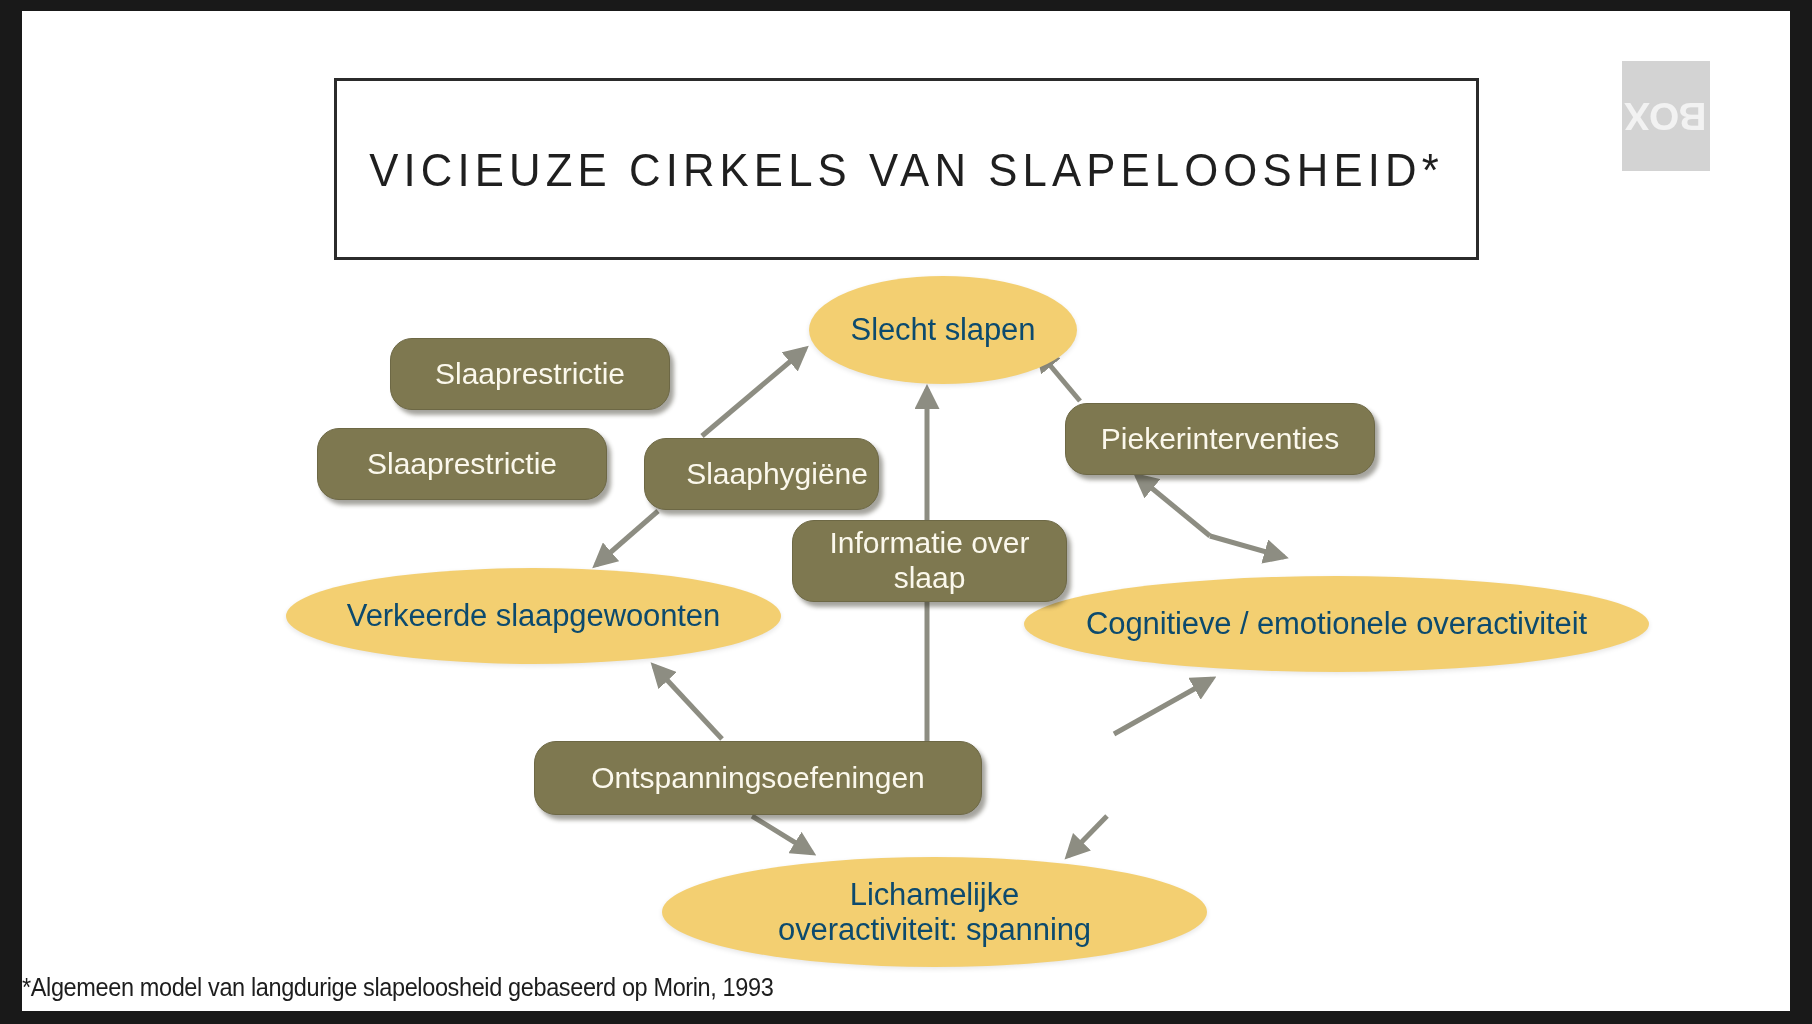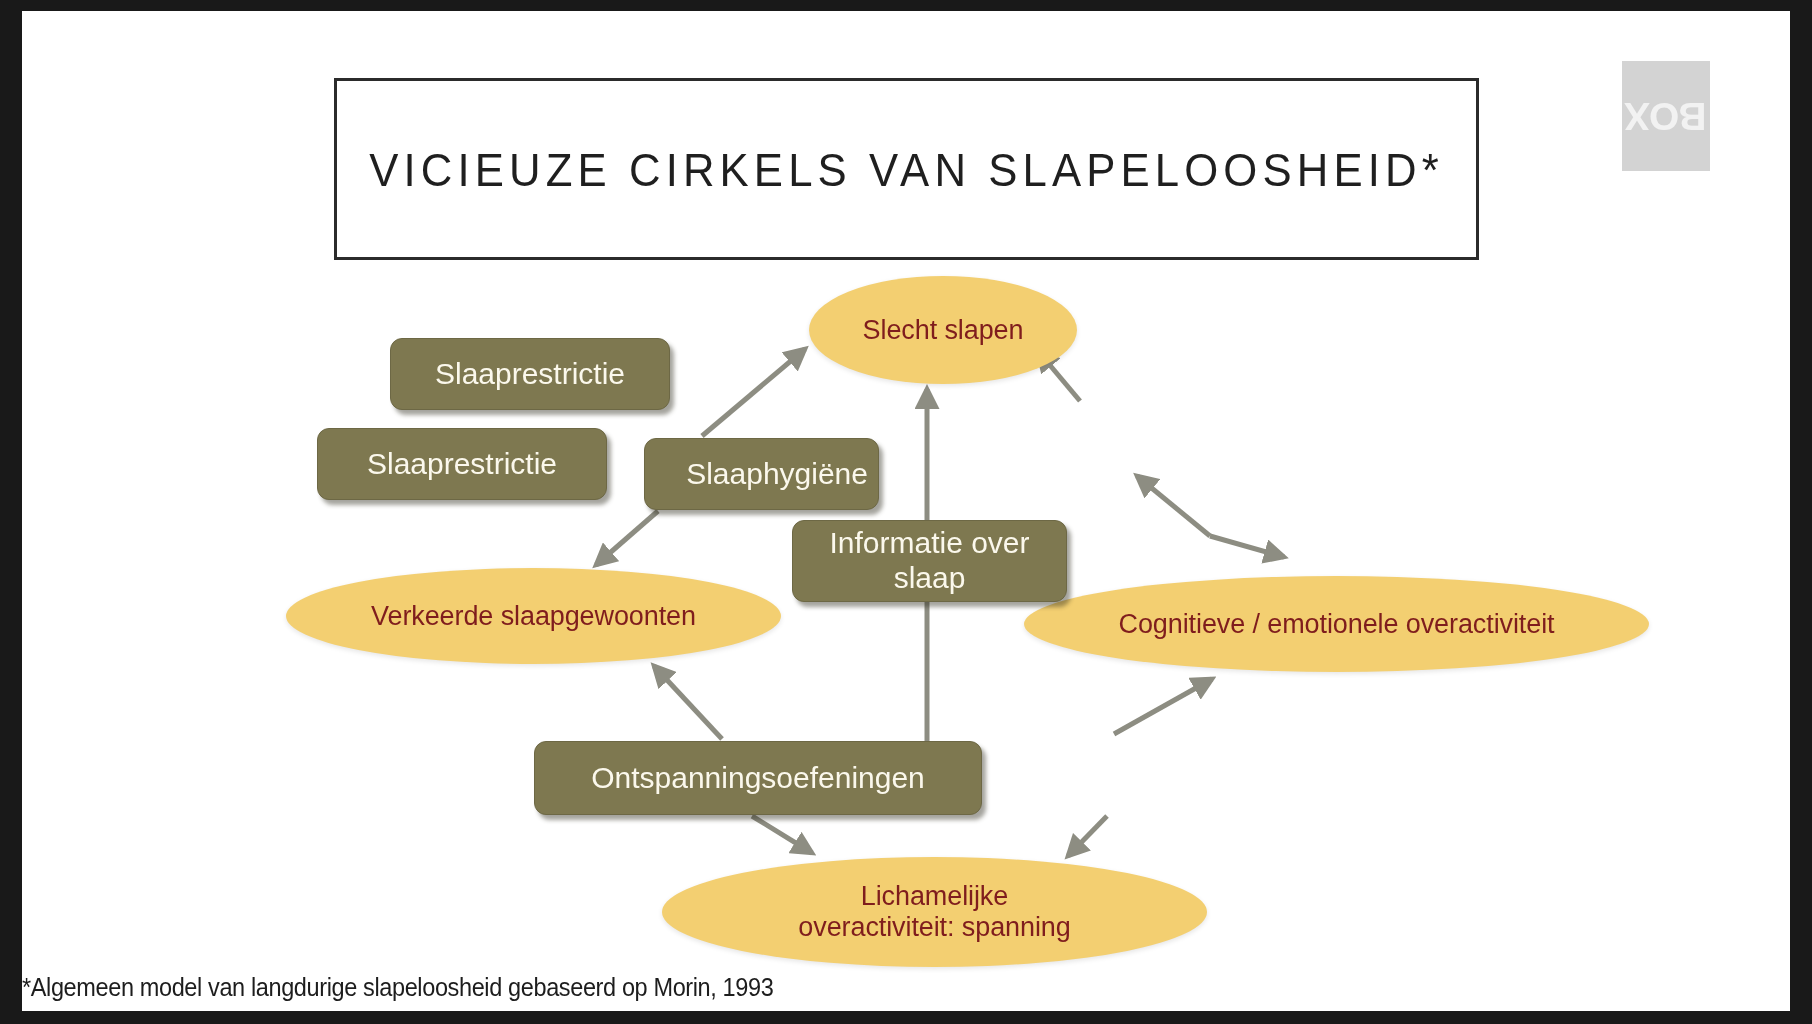--- a/index.html
+++ b/index.html
@@ -91,29 +91,29 @@
     position: absolute;
     box-sizing: border-box;
     display: flex;
     align-items: center;
     justify-content: center;
     text-align: center;
   }
   .ellipse {
     background: #f3cf71;
     border-radius: 50%;
-    color: #7f1d1d;
-    font-size: 27px;
+    color: #0c4a6e;
+    font-size: 31px;
     line-height: 1.14;
     letter-spacing: -0.1px;
     box-shadow: 0 2px 5px rgba(0,0,0,0.10);
   }
   .box {
     background: #7e7850;
-    border-radius: 12px;
+    border-radius: 22px;
     color: #fbf8ec;
     font-size: 30px;
     line-height: 1.16;
     box-shadow: 4px 5px 4px rgba(40,38,25,0.42);
     border: 1px solid #6d6845;
     padding: 0 10px;
   }
 
   
   #n-slecht-slapen      { left: 787px;  top: 265px;  width: 268px; height: 108px; }
@@ -222,20 +222,23 @@
       <span>Slaaphygiëne</span>
     </div>
 
     <div class="node box" id="b-informatie">
       <span>
         <span>Informatie over</span><br>
         <span>slaap</span>
       </span>
     </div>
 
+    <div class="node box" id="b-piekerinterventies">
+      <span>Piekerinterventies</span>
+    </div>
 
 
     <div class="node box" id="b-ontspanning">
       <span>Ontspanningsoefeningen</span>
     </div>
 
 
     <div id="footnote">*Algemeen model van langdurige slapeloosheid gebaseerd op Morin, 1993</div>
 
   </div>

